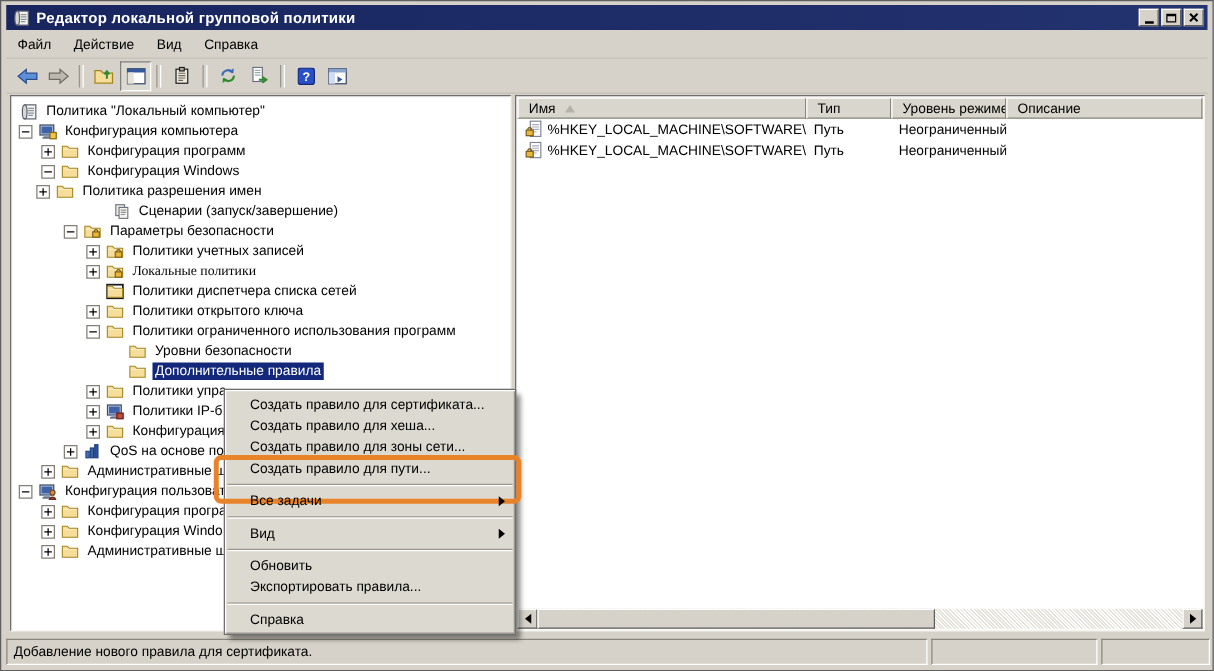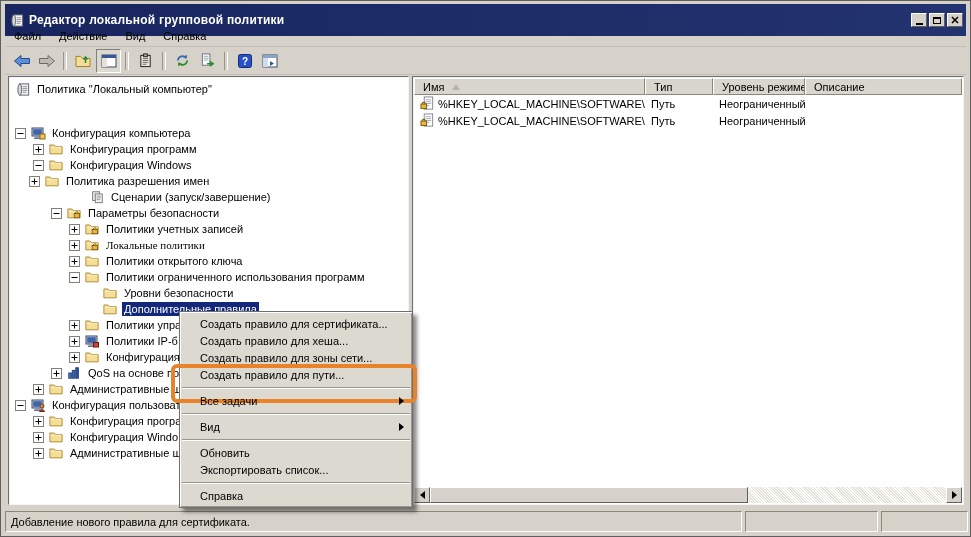--- a/index.html
+++ b/index.html
@@ -1,21 +1,21 @@
 <!DOCTYPE html>
 <html><head>
 <meta charset="utf-8">
 <style>
   html,body{margin:0;padding:0;}
   body{width:971px;height:537px;position:relative;font-family:"Liberation Sans",sans-serif;
        font-size:11px;color:#000;background:#8a8a8a;overflow:hidden;}
   .window{position:absolute;inset:0;background:#D6D2C9;border:1px solid #5f5f5f;box-sizing:border-box;}
 
   
-  .titlebar{position:absolute;left:4px;right:4px;top:3px;height:32px;
+  .titlebar{position:absolute;left:4px;right:4px;top:3px;height:20px;
     background:linear-gradient(90deg,#18255f,#23336f);display:flex;align-items:center;padding:0 3px;}
   .titlebar .ticon{width:16px;height:15px;margin:0 4px 0 1px;flex:0 0 auto;}
   .title-text{color:#fff;font-weight:bold;font-size:12px;flex:1;white-space:nowrap;overflow:hidden;letter-spacing:.2px;}
   .wbtns{display:flex;gap:2px;}
   .wbtn{width:16px;height:14px;background:#D6D2C9;border:1px solid;border-color:#fff #5f5f5f #5f5f5f #fff;
         display:flex;align-items:center;justify-content:center;box-sizing:border-box;}
   .g-min{width:7px;height:2px;background:#000;margin-top:7px;}
   .g-max{width:8px;height:7px;border:1px solid #000;border-top:2px solid #000;box-sizing:border-box;}
 
   
@@ -221,21 +221,21 @@
           <div class="trow" style="padding-left: 5px;">
             <span class="icn">
               <svg width="15" height="15" viewBox="0 0 16 16">
                 <rect x="4" y="2" width="9.5" height="12" fill="#f4f4ee" stroke="#5a5f72"></rect>
                 <ellipse cx="4" cy="8" rx="2" ry="6" fill="#d8d8cc" stroke="#5a5f72"></ellipse>
                 <path d="M7 5 h5 M7 7 h5 M7 9 h5 M7 11 h4" stroke="#8a8fa2" stroke-width="1"></path>
               </svg>
             </span>
             <span class="tlabel">Политика "Локальный компьютер"</span>
           </div>
-          <div class="trow" style="padding-left: 5px; margin-top: 28px;">
+          <div class="trow" style="padding-left: 5px;">
             <span class="tree-box">
               <svg width="7" height="7" viewBox="0 0 7 7">
                 <path d="M0.5 3.5 h6" stroke="#000"></path>
               </svg>
             </span>
             <span class="icn">
               <svg width="16" height="14" viewBox="0 0 14 14">
                 <rect x="1" y="2" width="11" height="8" fill="#c9d2e4" stroke="#3a4a6a"></rect>
                 <rect x="2.2" y="3.2" width="8.6" height="5.6" fill="#3f63a8"></rect>
                 <rect x="4" y="10" width="5" height="1.5" fill="#8a93a8"></rect>
@@ -338,20 +338,31 @@
             </span>
             <span class="icn">
               <svg width="16" height="14" viewBox="0 0 16 16">
                 <path d="M1 5 L1 3.4 L5.6 3.4 L7.4 5.4 L15 5.4 L15 13.5 L1 13.5 Z" fill="#F6DE9A" stroke="#A5841F" stroke-width="1"></path>
                 <path d="M1.8 6.2 H14.2" stroke="#FCF0C8" stroke-width="1"></path>
                 <rect x="8.2" y="8.6" width="6" height="4.8" fill="#E8B83C" stroke="#7A5A10"></rect>
                 <path d="M9.7 8.6 V7.4 a1.8 1.8 0 0 1 3 0 V8.6" fill="none" stroke="#7A5A10" stroke-width="1.1"></path>
               </svg>
             </span>
             <span class="tlabel">Локальные политики</span>
+          </div>
+          <div class="trow" style="padding-left: 59px;">
+            <span class="tree-spacer"></span>
+            <span class="icn">
+              <svg width="16" height="14" viewBox="0 0 16 16">
+                <rect x="0.8" y="2" width="14.4" height="12.4" fill="none" stroke="#1a1a1a" stroke-width="1.6"></rect>
+                <path d="M1 5 L1 3.4 L5.6 3.4 L7.4 5.4 L15 5.4 L15 13.5 L1 13.5 Z" fill="#F6DE9A" stroke="#A5841F" stroke-width="1"></path>
+                <path d="M1.8 6.2 H14.2" stroke="#FCF0C8" stroke-width="1"></path>
+              </svg>
+            </span>
+            <span class="tlabel">Политики диспетчера списка сетей</span>
           </div>
           <div class="trow" style="padding-left: 59px;">
             <span class="tree-box">
               <svg width="7" height="7" viewBox="0 0 7 7">
                 <path d="M0.5 3.5 h6 M3.5 0.5 v6" stroke="#000"></path>
               </svg>
             </span>
             <span class="icn">
               <svg width="16" height="14" viewBox="0 0 16 16">
                 <path d="M1 5 L1 3.4 L5.6 3.4 L7.4 5.4 L15 5.4 L15 13.5 L1 13.5 Z" fill="#F6DE9A" stroke="#A5841F" stroke-width="1"></path>
@@ -630,21 +641,21 @@
         <span>Вид</span>
         <span class="marrow"></span>
       </div>
       <div class="msep">
         <i></i>
       </div>
       <div class="mitem">
         <span>Обновить</span>
       </div>
       <div class="mitem">
-        <span>Экспортировать список...</span>
+        <span>Экспортировать правила...</span>
       </div>
       <div class="msep">
         <i></i>
       </div>
       <div class="mitem">
         <span>Справка</span>
       </div>
     </div>
 </div>
 

